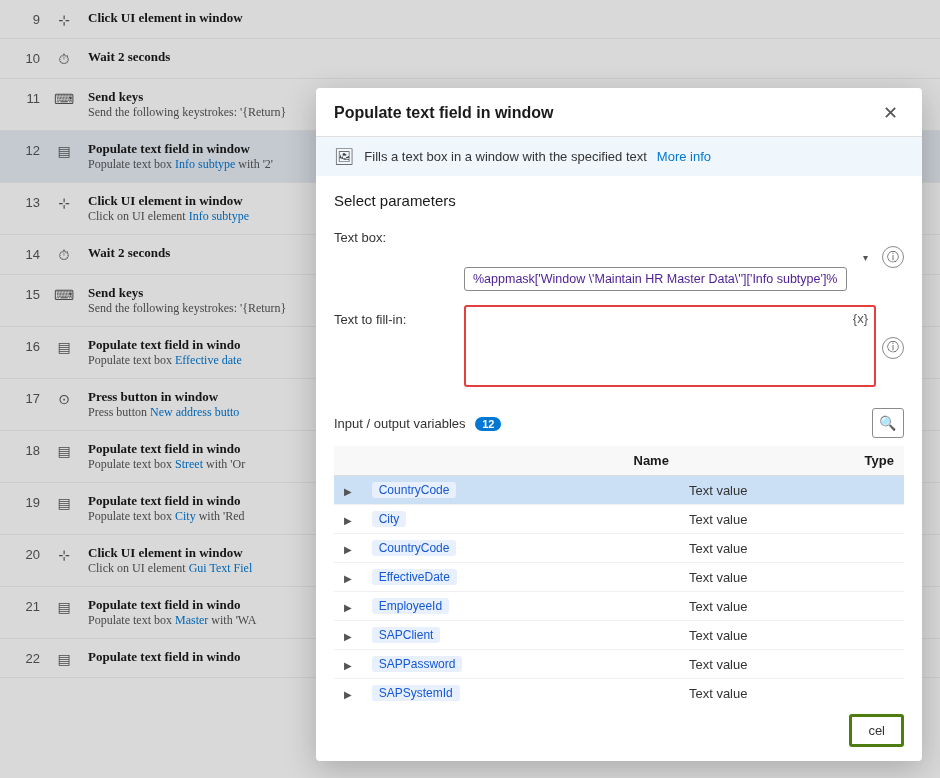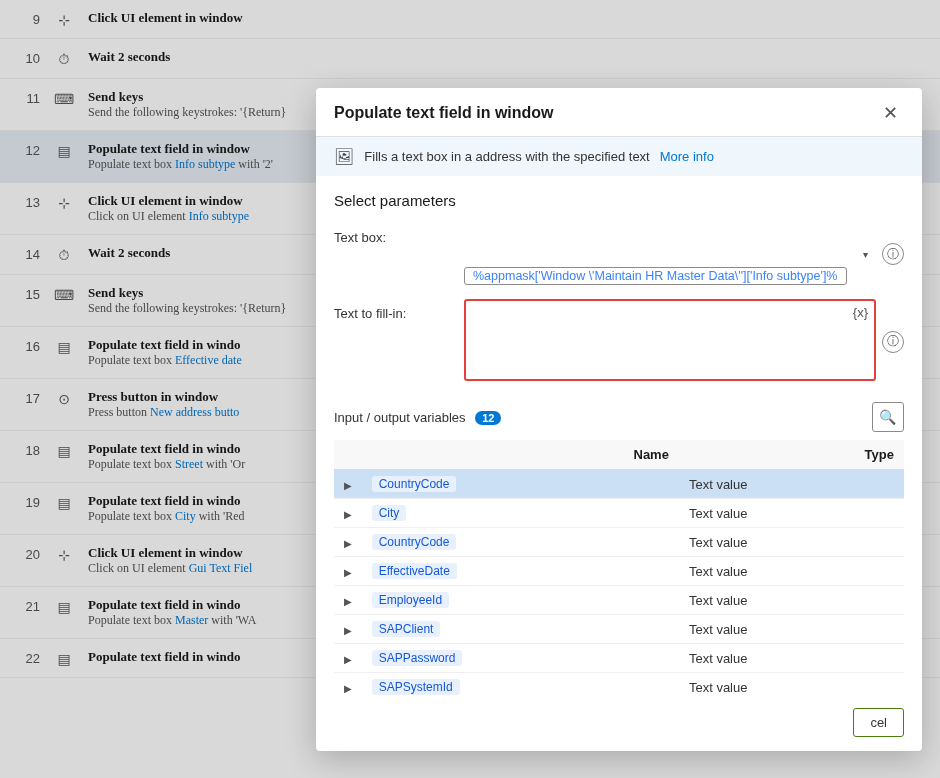--- a/index.html
+++ b/index.html
@@ -170,27 +170,27 @@
 
     .form-control-wrap {
       flex: 1;
       display: flex;
       align-items: center;
       gap: 6px;
     }
 
     .form-select {
       flex: 1;
-      height: 18px;
+      height: 24px;
       border: 1px solid #8a8a8a;
       border-radius: 3px;
       font-size: 12.5px;
       padding: 0 8px;
       background: #fff;
-      color: #3b82f6;
+      color: #4c1d95;
       appearance: none;
       margin-top: 44px;
       -webkit-appearance: none;
     }
 
     .select-wrapper {
       flex: 1;
       position: relative;
     }
 
@@ -352,21 +352,21 @@
     
     .modal-footer {
       padding: 8px 18px 14px 18px;
       display: flex;
       justify-content: flex-end;
       gap: 8px;
     }
 
     .btn-cancel {
       padding: 6px 16px;
-      border: 1px solid #4d7c0f;
+      border: 3px solid #4d7c0f;
       border-radius: 3px;
       background: #fff;
       cursor: pointer;
       font-size: 13px;
       color: #333;
     }
   </style>
 </head>
 <body>
 
@@ -515,21 +515,21 @@
 
 <div class="modal">
 
   <div class="modal-header">
     <span class="modal-title">Populate text field in window</span>
     <button class="modal-close-btn">✕</button>
   </div>
 
   <div class="modal-info-bar">
     <span class="info-icon">🖼</span>
-    <span>Fills a text box in a address with the specified text</span>
+    <span>Fills a text box in a window with the specified text</span>
     <a class="modal-info-link">More info</a>
   </div>
 
   <div class="modal-body">
     <div class="section-title">Select parameters</div>
 
     <div class="form-row">
       <div class="form-label">Text box:</div>
       <div class="form-control-wrap">
         <div class="select-wrapper">

